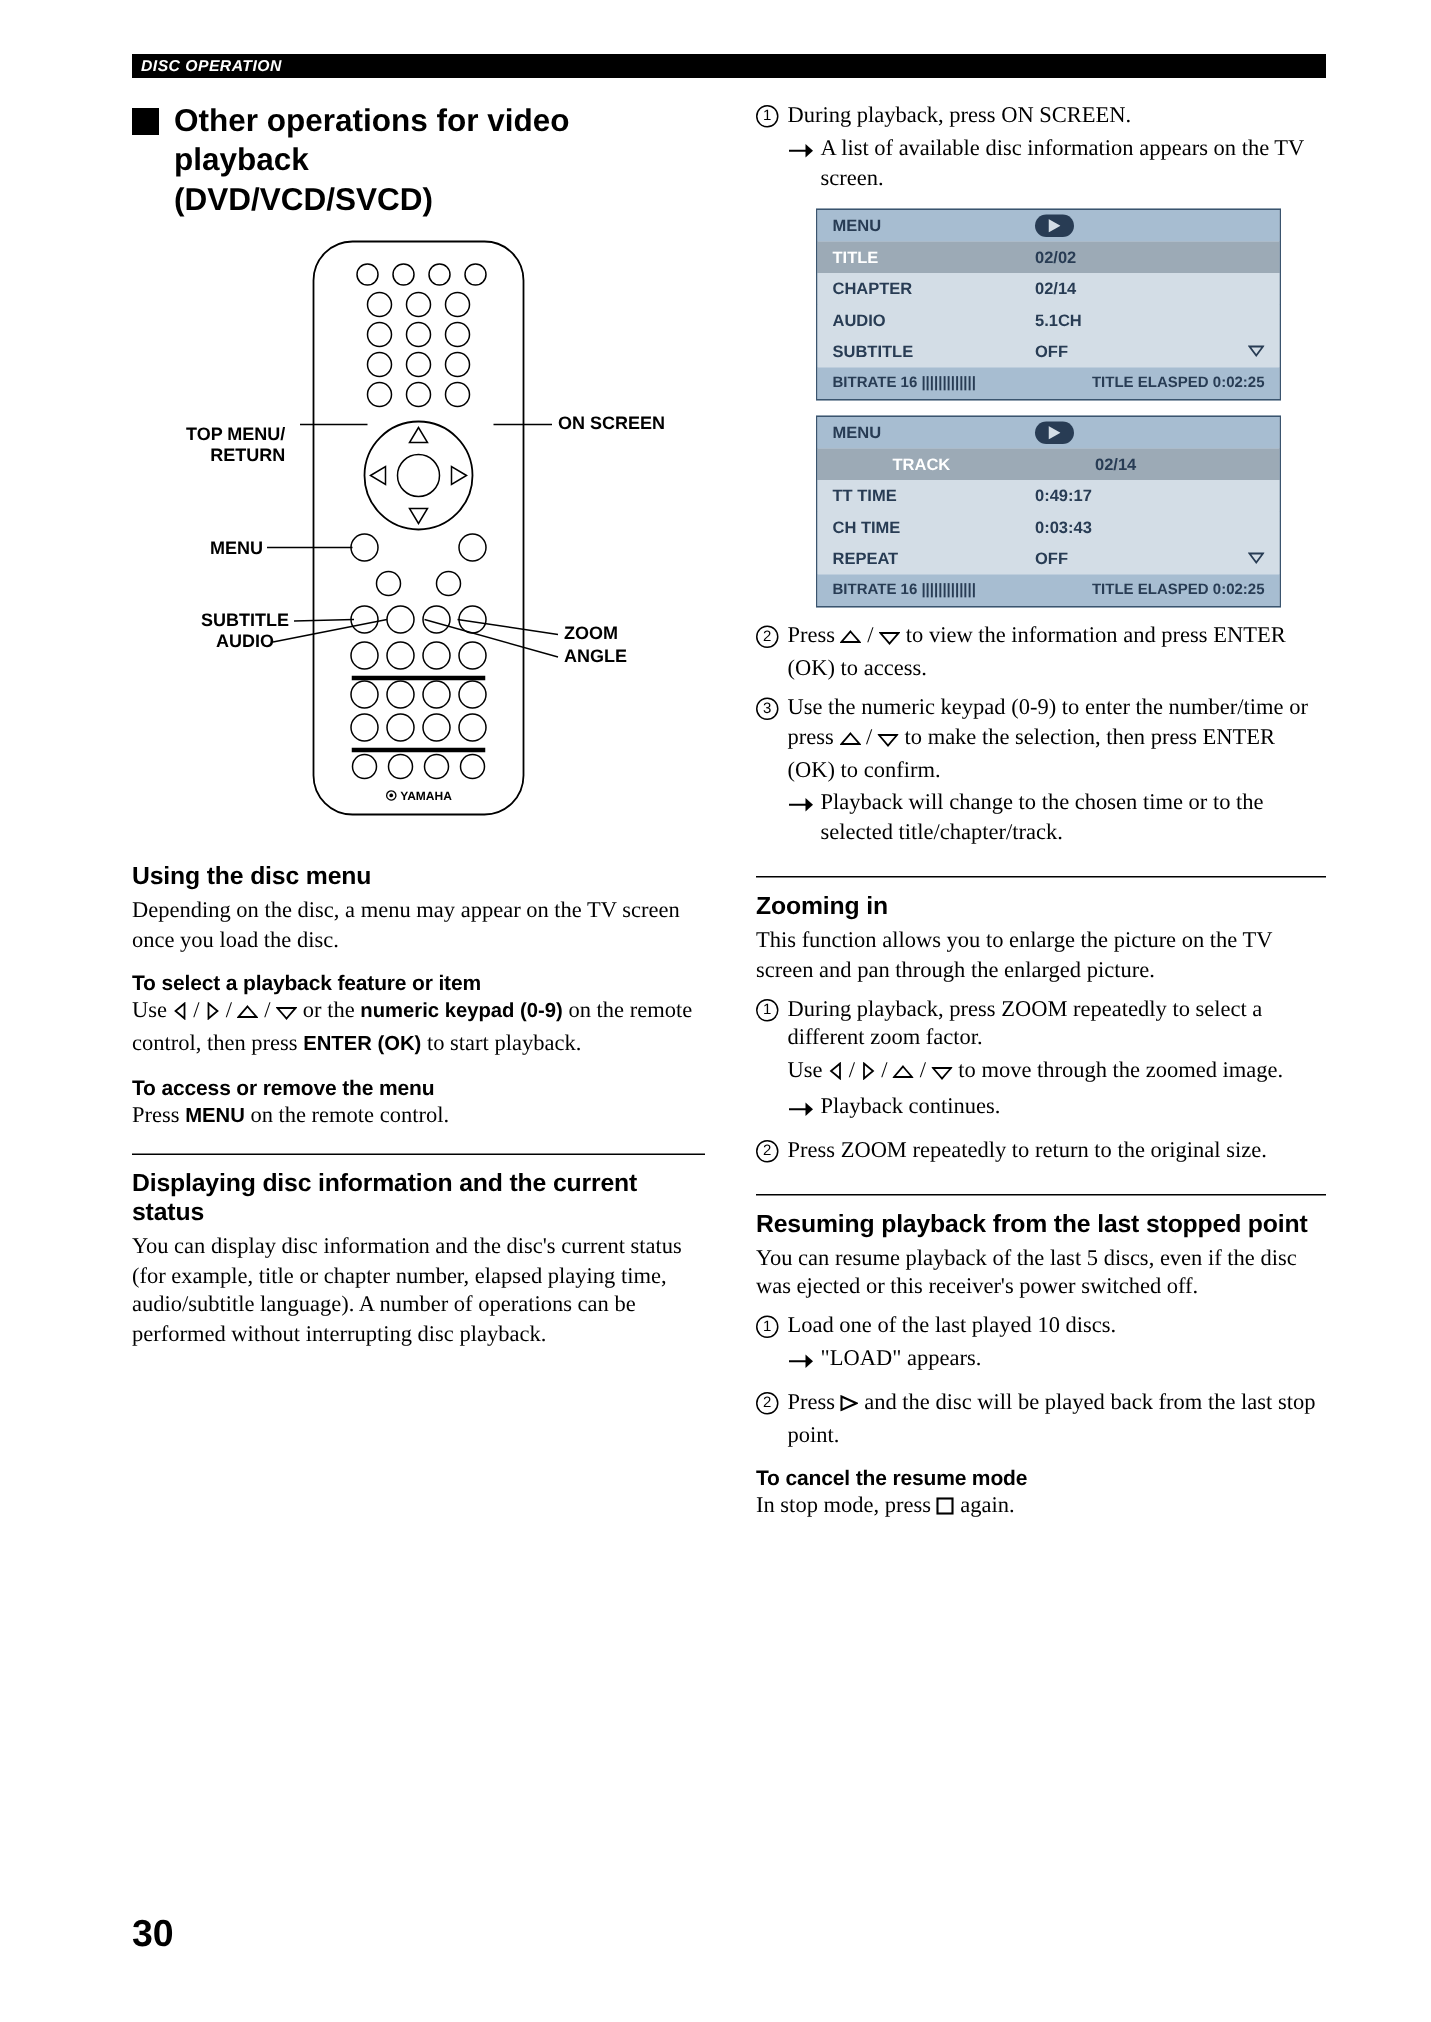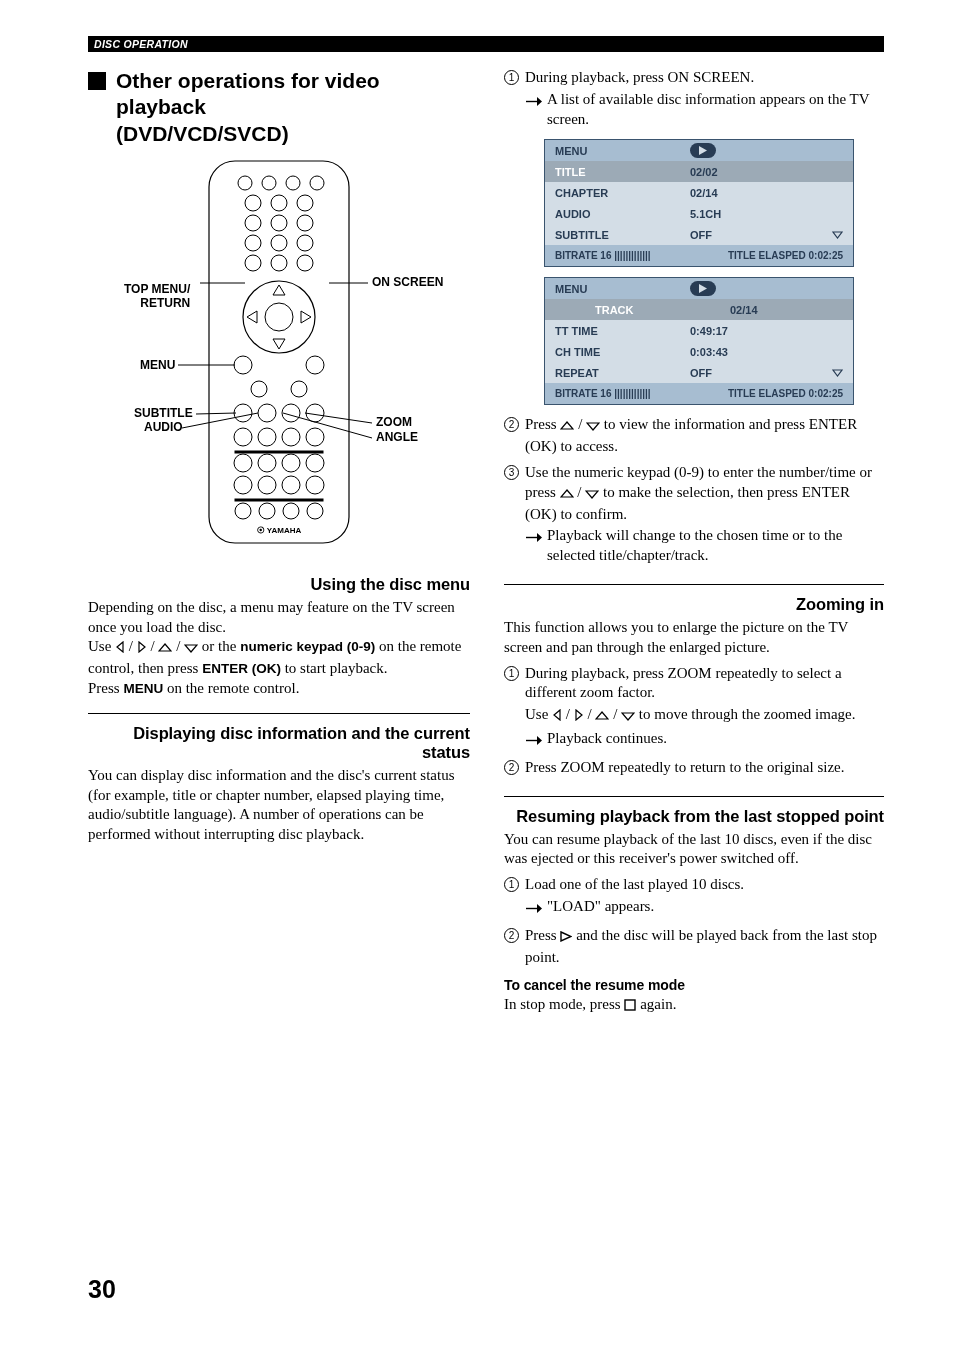--- a/index.html
+++ b/index.html
@@ -12,21 +12,21 @@
   .col-right { flex: 1; }
 
   .section-title-row { display: flex; align-items: flex-start; gap: 10px; margin-top: 6px; margin-bottom: 8px; }
   .black-square { width: 18px; height: 18px; background: #000; flex: 0 0 18px; margin-top: 4px; }
   .section-title { font-family: Arial, Helvetica, sans-serif; font-weight: bold; font-size: 21px; line-height: 1.25; }
 
   .remote-wrap { position: relative; width: 382px; height: 410px; }
   .remote-svg { position: absolute; left: 50%; top: 0; transform: translateX(-50%); }
   .callout { position: absolute; font-family: Arial, Helvetica, sans-serif; font-weight: bold; font-size: 12px; line-height: 1.15; white-space: nowrap; }
 
-  .h2 { font-family: Arial, Helvetica, sans-serif; font-weight: 900; font-size: 16.5px; margin-top: 10px; margin-bottom: 4px; letter-spacing: -0.1px; text-align: right; }
+  .h2 { font-family: Arial, Helvetica, sans-serif; font-weight: 900; font-size: 16.5px; margin-top: 10px; margin-bottom: 4px; letter-spacing: -0.1px; }
   .h3 { font-family: Arial, Helvetica, sans-serif; font-weight: 900; font-size: 14px; margin-top: 10px; margin-bottom: 2px; letter-spacing: -0.1px; }
   .body { font-size: 15px; line-height: 1.32; }
   .body .bold { font-family: Arial, Helvetica, sans-serif; font-weight: bold; font-size: 13.5px; }
   .hr { border: none; border-top: 1px solid #000; margin: 14px 0 6px 0; }
   .hr-wide { border: none; border-top: 1.5px solid #000; margin: 18px 0 8px 0; }
 
   .step { display: flex; align-items: flex-start; gap: 6px; margin-top: 6px; }
   .step .num { font-size: 14px; flex: 0 0 auto; margin-top: 1px; }
   .step .txt { flex: 1; font-size: 15px; line-height: 1.32; }
   .arrow-ico { flex: 0 0 auto; margin-top: 3px; }
@@ -153,34 +153,36 @@
 RETURN</span></div>
         <div class="callout" style="left:284px; top:121px">ON SCREEN</div>
         <div class="callout" style="left:52px; top:204px">MENU</div>
         <div class="callout" style="left:46px; top:252px; text-align:right">SUBTITLE</div>
         <div class="callout" style="left:56px; top:266px; text-align:right">AUDIO</div>
         <div class="callout" style="left:288px; top:261px">ZOOM</div>
         <div class="callout" style="left:288px; top:276px">ANGLE</div>
       </div>
 
       <div class="h2">Using the disc menu</div>
-      <p class="body">Depending on the disc, a menu may feature on the TV screen once you load the disc.</p>
-
+      <p class="body">Depending on the disc, a menu may appear on the TV screen once you load the disc.</p>
+
+      <div class="h3">To select a playback feature or item</div>
       <p class="body">
         <span>Use </span><span class="icn"><svg width="10" height="12">
               <polygon points="8,1 2,6 8,11" fill="none" stroke="#000" stroke-width="1.2"></polygon>
             </svg></span> / <span class="icn"><svg width="10" height="12">
               <polygon points="2,1 8,6 2,11" fill="none" stroke="#000" stroke-width="1.2"></polygon>
             </svg></span> / <span class="icn"><svg width="14" height="10">
               <polygon points="7,1 13,8 1,8" fill="none" stroke="#000" stroke-width="1.2"></polygon>
             </svg></span> / <span class="icn"><svg width="14" height="10">
               <polygon points="1,2 13,2 7,9" fill="none" stroke="#000" stroke-width="1.2"></polygon>
             </svg></span><span> or the </span><span class="bold">numeric keypad (0-9)</span><span> on the remote control, then press </span><span class="bold">ENTER (OK)</span><span> to start playback.</span>
       </p>
 
+      <div class="h3">To access or remove the menu</div>
       <p class="body">
         <span>Press </span><span class="bold">MENU</span><span> on the remote control.</span>
       </p>
 
       <hr class="hr">
       <div class="h2">Displaying disc information and the current status</div>
       <p class="body" style="margin-top:4px">You can display disc information and the disc's current status (for example, title or chapter number, elapsed playing time, audio/subtitle language). A number of operations can be performed without interrupting disc playback.</p>
     </div>
 
     <div class="col col-right">
@@ -336,21 +338,21 @@
 
       <div class="step">
         <span class="num"><span class="circ-num">2</span></span>
         <div class="txt">
           <span>Press </span><span class="bold">ZOOM</span><span> repeatedly to return to the original size.</span>
         </div>
       </div>
 
       <hr class="hr-wide">
       <div class="h2">Resuming playback from the last stopped point</div>
-      <p class="body" style="margin-top:4px">You can resume playback of the last 10 discs, even if the disc was ejected or this receiver's power switched off.</p>
+      <p class="body" style="margin-top:4px">You can resume playback of the last 5 discs, even if the disc was ejected or this receiver's power switched off.</p>
 
       <div class="step">
         <span class="num"><span class="circ-num">1</span></span>
         <div class="txt">
           <span>Load one of the last played 10 discs.</span>
           <div style="display:flex;gap:4px;margin-top:2px">
             <span class="icn arrow-ico"><svg width="18" height="11">
                   <line x1="1" y1="5.5" x2="14" y2="5.5" stroke="#000" stroke-width="1.4"></line>
                   <polygon points="12,1 17,5.5 12,10" fill="#000"></polygon>
                 </svg></span>

